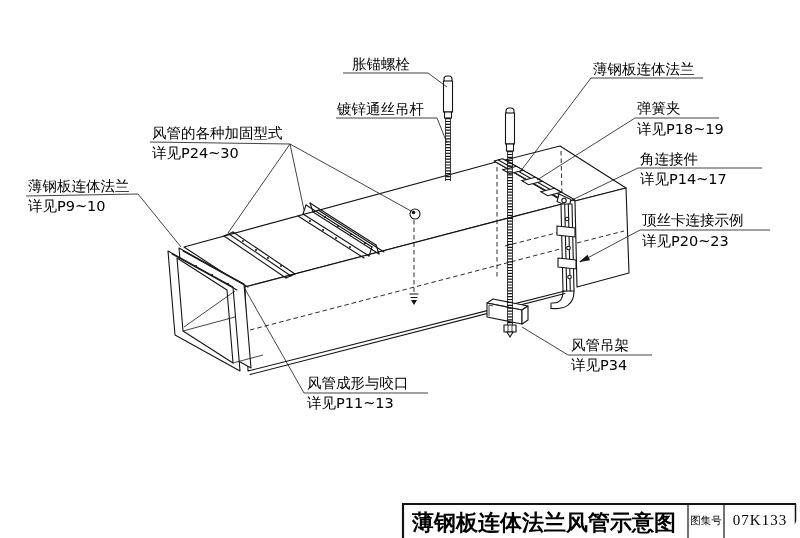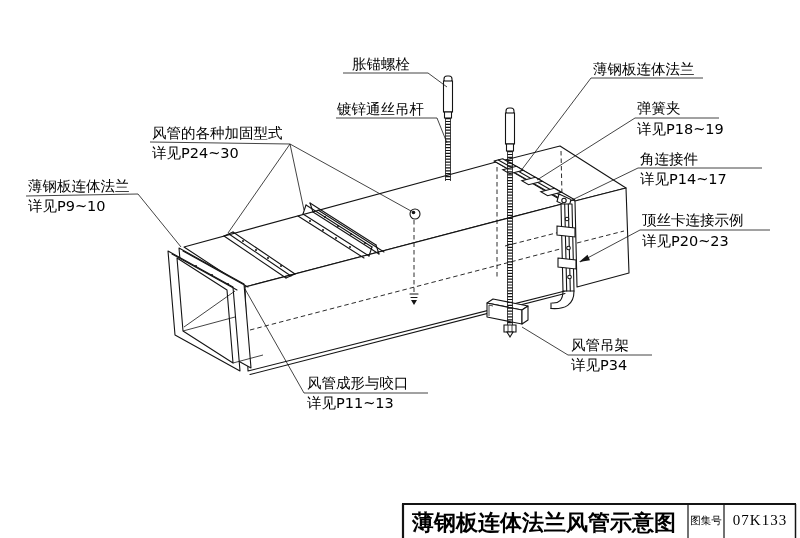--- a/index.html
+++ b/index.html
@@ -1,17 +1,17 @@
 <!DOCTYPE html>
 <html><head>
 <meta charset="utf-8">
 <style>
   html,body{margin:0;padding:0;background:#ffffff;}
   .stage{position:relative;width:800px;height:538px;background:#ffffff;overflow:hidden;
-         font-family:"DejaVu Sans","Liberation Sans",sans-serif;}
+         font-family:"DejaVu Sans","Liberation Sans",sans-serif;border-radius:31px;}
   svg{display:block;}
   .face{fill:#ffffff;stroke:#141414;stroke-width:1.1;stroke-linejoin:round;}
   .ln{fill:none;stroke:#141414;stroke-width:1.1;stroke-linecap:round;}
   .thin{fill:none;stroke:#141414;stroke-width:0.8;}
   .dash{fill:none;stroke:#141414;stroke-width:0.9;stroke-dasharray:4.5 3;}
   .dot{fill:#141414;stroke:none;}
   .white{fill:#ffffff;stroke:#141414;stroke-width:1.1;}
   .thread{stroke:#141414;stroke-width:5;stroke-dasharray:1.2 1.7;fill:none;}
   .lbl{font-size:14.5px;fill:#000000;}
   .tb-title{font-size:22px;font-weight:bold;fill:#000000;}

